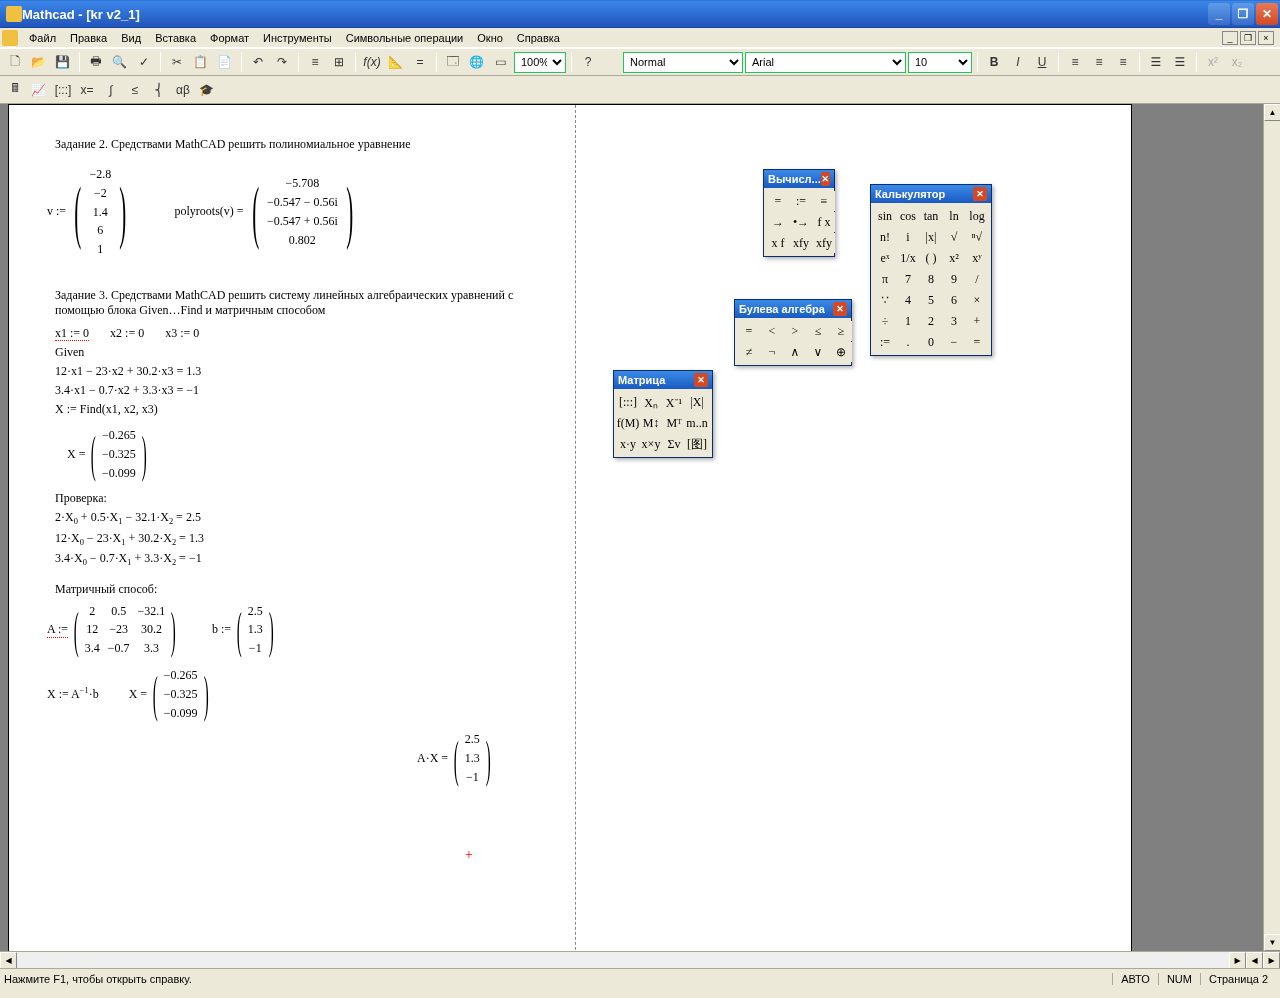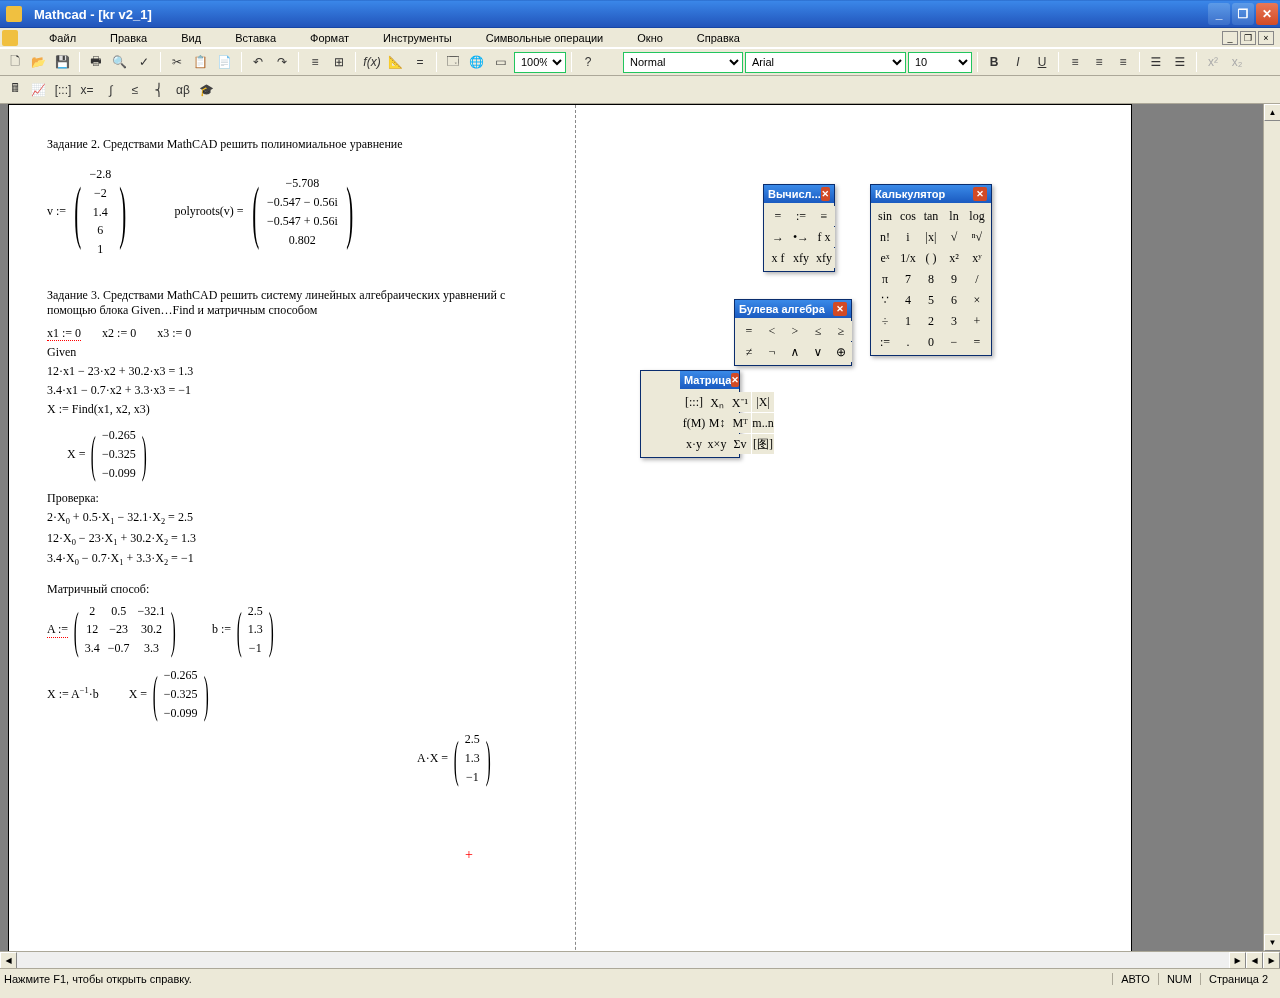--- a/index.html
+++ b/index.html
@@ -1,27 +1,27 @@
 <!DOCTYPE html>
 <html><head>
 <meta charset="utf-8">
 <style>
 * { box-sizing: border-box; margin: 0; padding: 0; }
 body { font-family: Tahoma, sans-serif; font-size: 11px; background: #ece9d8; width: 1280px; height: 998px; overflow: hidden; position: relative; }
 
 .titlebar { height: 28px; background: linear-gradient(#2a6ac9, #3a86e8 5%, #2255bb 95%, #103d99); display: flex; align-items: center; justify-content: space-between; padding: 0 2px 0 6px; color: #fff; }
-.titlebar .title { display: flex; align-items: center; gap: 12px; font-weight: bold; font-size: 13px; }
+.titlebar .title { display: flex; align-items: center; gap: 0; font-weight: bold; font-size: 13px; }
 .titlebar .icon { width: 16px; height: 16px; background: #f0c040; border-radius: 2px; display: inline-block; }
 .window-controls { display: flex; gap: 2px; }
 .window-btn { width: 22px; height: 22px; border-radius: 3px; display: flex; align-items: center; justify-content: center; font-weight: bold; font-size: 12px; color: #fff; cursor: pointer; }
 .min-btn, .max-btn { background: linear-gradient(#5d9be8, #3a6ec9); }
 .close-btn { background: linear-gradient(#e87857, #d24a25); }
 
 .menubar { height: 20px; background: #ece9d8; display: flex; align-items: center; padding: 0 2px; font-size: 11px; border-bottom: 1px solid #fff;}
-.menubar .menu-item { padding: 2px 7px; cursor: pointer; margin-left: 20px; }
+.menubar .menu-item { padding: 2px 7px; cursor: pointer; }
 .menubar .app-icon { width: 16px; height: 16px; background: #f0c040; margin-right: 4px; border-radius: 2px; }
 .menubar .spacer { flex: 1; }
 .mdi-controls { display: flex; gap: 2px; padding-right: 4px; }
 .mdi-btn { width: 16px; height: 14px; border: 1px solid #888; background: #ece9d8; font-size: 9px; display: flex; align-items: center; justify-content: center; cursor: pointer; }
 
 .toolbar-row { height: 28px; background: #ece9d8; display: flex; align-items: center; padding: 0 4px; gap: 2px; border-bottom: 1px solid #aca899; border-top: 1px solid #fff;}
 .tbtn { width: 22px; height: 22px; display: flex; align-items: center; justify-content: center; border: 1px solid transparent; cursor: pointer; color: #333; font-size: 12px; }
 .tbtn.disabled { color: #aaa; cursor: default; }
 .sep { width: 1px; height: 20px; background: #aca899; margin: 0 3px; border-right: 1px solid #fff; }
 .toolbar-select { height: 21px; font-size: 11px; border: 1px solid #22c55e; padding: 0 2px; background: #fff; }
@@ -30,21 +30,21 @@
 .toolbar-select.font { width: 161px; }
 .toolbar-select.size { width: 64px; }
 
 .math-toolbar { height: 28px; background: #ece9d8; display: flex; align-items: center; padding: 0 4px; gap: 2px; border-bottom: 1px solid #aca899; }
 
 .workspace { position: relative; background: #808080; height: 864px; overflow: hidden; }
 .page { position: absolute; background: #fff; left: 8px; top: 0; width: 1124px; height: 905px; border: 1px solid #000; font-family: 'Times New Roman', serif; font-size: 12px; color: #000; }
 .page-divider { position: absolute; left: 566px; top: 0; width: 1px; height: 905px; border-right: 1px dashed #888; }
 .page .content { padding: 28px 38px; position: relative; }
 
-.math-line { margin: 4px 0; font-family: 'Times New Roman', serif; }
+.math-line { margin: 4px 8px; font-family: 'Times New Roman', serif; }
 .matrix { display: inline-flex; align-items: center; vertical-align: middle; }
 .matrix .paren { font-size: 70px; font-weight: 100; line-height: 0.8; font-family: serif; transform: scaleX(0.3); }
 .matrix .paren.sm { font-size: 50px; }
 .matrix .cells { display: inline-grid; gap: 2px 8px; text-align: center; line-height: 1.4; }
 .matrix .cells.c1 { grid-template-columns: auto; }
 .matrix .cells.c3 { grid-template-columns: auto auto auto; }
 
 .red-cross { position: absolute; color: red; font-size: 14px; }
 
 .palette { position: absolute; background: #ece9d8; border: 1px solid #0a2d6e; box-shadow: 2px 2px 4px rgba(0,0,0,.3); }
@@ -294,21 +294,21 @@
               <span>−1</span>
             </span>
           <span class="paren sm">)</span>
         </span>
       </div>
 
       <div class="red-cross" style="left:456px; top:742px;">+</div>
     </div>
   </div>
 
-  <div class="palette" style="left:763px; top:80px; width:72px;">
+  <div class="palette" style="left:763px; top:65px; width:72px;">
     <div class="palette-title">
         <span>Вычисл...</span>
         <span class="palette-close">✕</span>
       </div>
     <div class="palette-grid" style="grid-template-columns:repeat(3,22px);">
       <div class="pbtn">=</div>
         <div class="pbtn">:=</div>
         <div class="pbtn">≡</div>
       <div class="pbtn">→</div>
         <div class="pbtn">•→</div>
@@ -375,21 +375,21 @@
         <div class="pbtn">≤</div>
         <div class="pbtn">≥</div>
         <div class="pbtn">≠</div>
         <div class="pbtn">¬</div>
         <div class="pbtn">∧</div>
         <div class="pbtn">∨</div>
         <div class="pbtn">⊕</div>
       </div>
   </div>
 
-  <div class="palette" style="left:640px; top:266px; width:100px;padding-left:39px;">
+  <div class="palette" style="left:613px; top:266px; width:100px;">
     <div class="palette-title">
         <span>Матрица</span>
         <span class="palette-close">✕</span>
       </div>
     <div class="palette-grid" style="grid-template-columns:repeat(4,22px);" id="matrix-grid">
         <div class="pbtn">[:::]</div>
         <div class="pbtn">Xₙ</div>
         <div class="pbtn">X⁻¹</div>
         <div class="pbtn">|X|</div>
         <div class="pbtn">f(M)</div>

